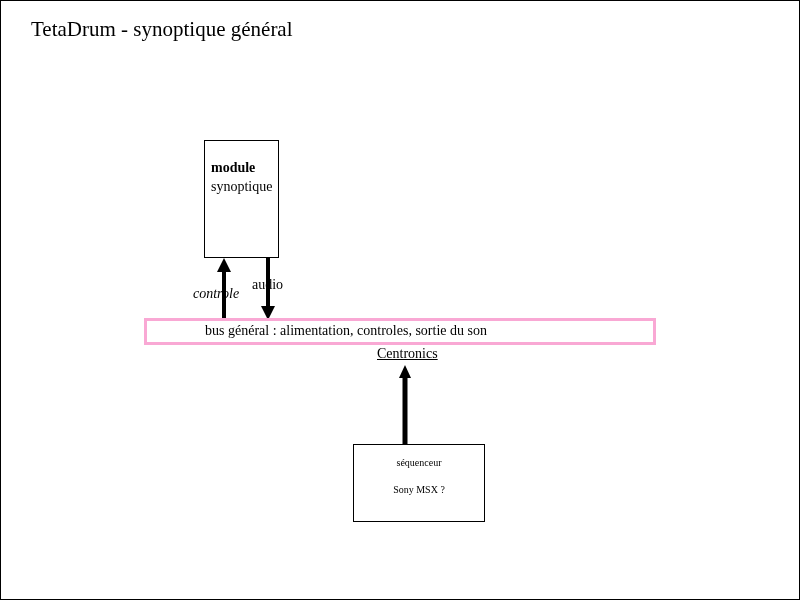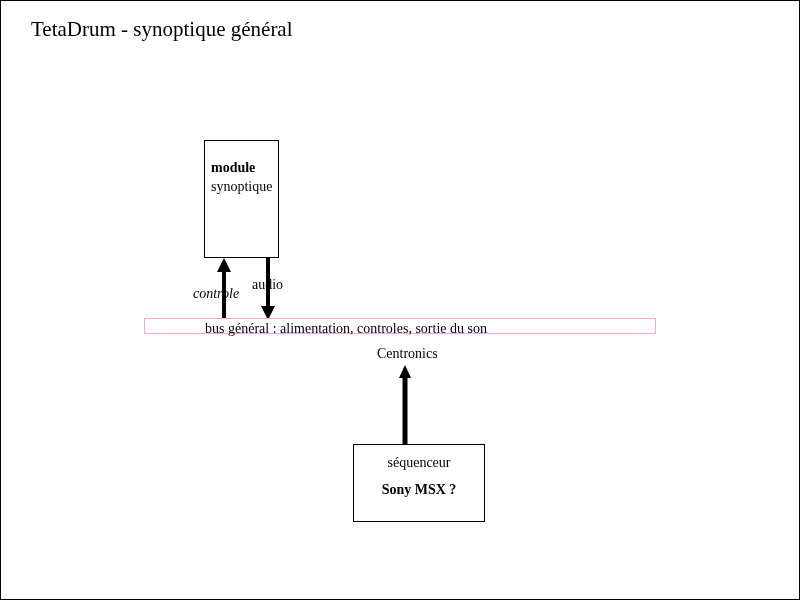--- a/index.html
+++ b/index.html
@@ -46,22 +46,22 @@
     white-space: nowrap;
   }
   #module-line1 { top: 17px; font-weight: bold; }
   #module-line2 { top: 36px; }
 
   #bus-bar {
     position: absolute;
     left: 143px;
     top: 317px;
     width: 512px;
-    height: 16px;
-    border: 1px solid #f9a8d4;
+    height: 27px;
+    border: 3px solid #f9a8d4;
     background: #ffffff;
     box-sizing: border-box;
   }
   #bus-bar-label {
     position: absolute;
     left: 0;
     top: 1px;
     width: 100%;
     text-align: center;
     font-size: 14px;
@@ -75,44 +75,44 @@
     left: 352px;
     top: 443px;
     width: 132px;
     height: 78px;
   }
   .box-text-center {
     position: absolute;
     left: 0;
     width: 100%;
     text-align: center;
-    font-size: 14px;
+    font-size: 10px;
     line-height: 19px;
     white-space: nowrap;
   }
   #seq-line1 { top: 8px; }
-  #seq-line2 { top: 35px; font-weight: bold; }
+  #seq-line2 { top: 35px; }
 
   .arrow-svg {
     position: absolute;
     overflow: visible;
   }
   #arrow-controle-svg { left: 214px; top: 257px; }
   #arrow-audio-svg    { left: 258px; top: 257px; }
   #arrow-centronics-svg { left: 396px; top: 364px; }
 
   .lbl {
     position: absolute;
     font-size: 14px;
     line-height: 17px;
     white-space: nowrap;
   }
   #label-controle   { left: 192px; top: 284px; font-style: italic; }
   #label-audio      { left: 251px; top: 275px; }
-  #label-centronics { left: 376px; top: 344px; }
+  #label-centronics { left: 376px; top: 344px; text-decoration: underline; }
 </style>
 </head>
 <body>
 
 <div id="canvas">
 
   <div class="title">TetaDrum - synoptique général</div>
 
   <div class="box" id="module-box">
     <div class="box-text-left" id="module-line1">module</div>

